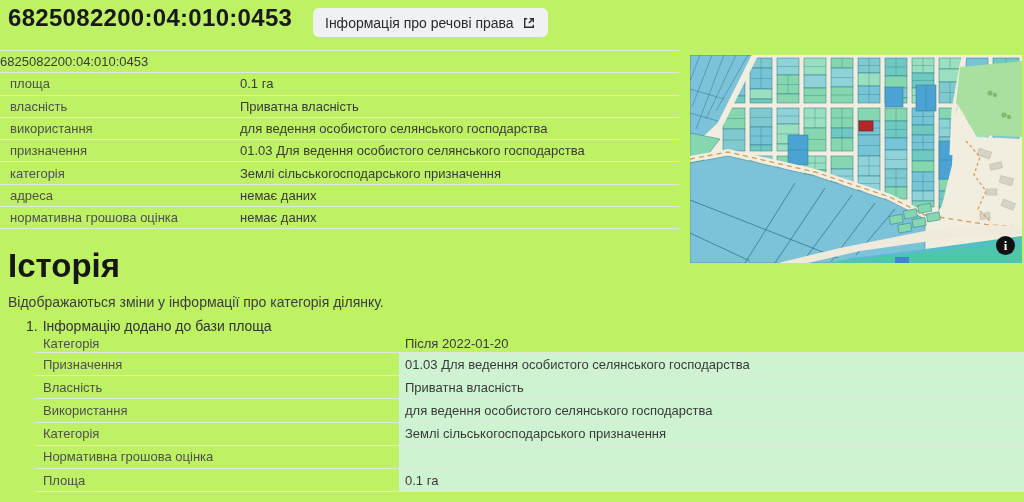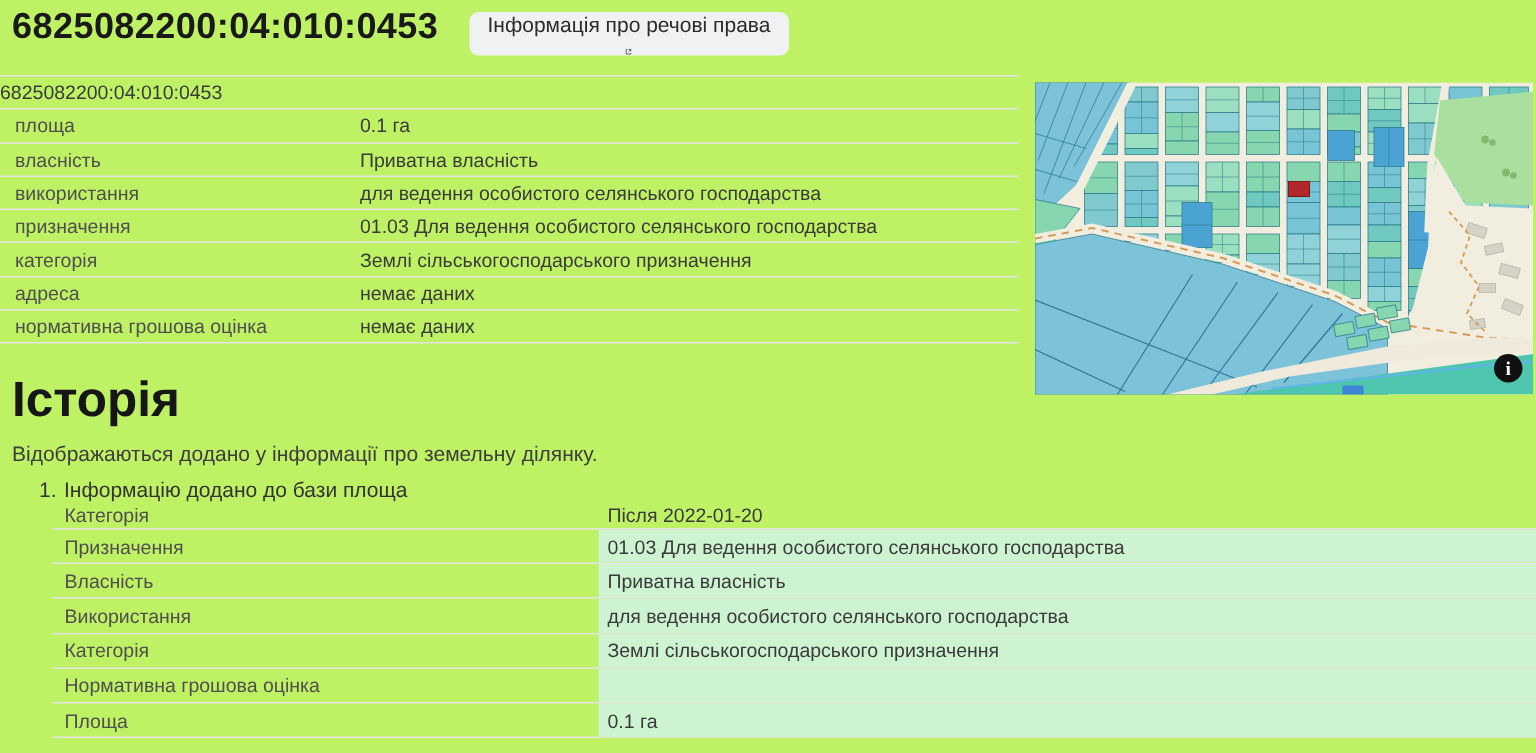--- a/index.html
+++ b/index.html
@@ -8,21 +8,21 @@
     --border:#e4e4e4;
   }
   html,body{margin:0;padding:0;background:#fff;}
   body{font-family:"Liberation Sans",sans-serif;color:#3c3c3c;}
   .page{position:relative;width:1024px;height:502px;background:#bef264;overflow:hidden;}
 
   
   .title{position:absolute;left:8px;top:4px;font-size:24px;font-weight:700;color:#191919;letter-spacing:.3px;}
   .rights-btn{position:absolute;left:313px;top:8px;height:29px;background:var(--btn-bg);
     border:none;border-radius:6px;padding:0 12px;display:flex;align-items:center;gap:8px;
-    font-family:"Liberation Sans",sans-serif;font-size:14px;color:#2b2b2b;cursor:pointer;flex-direction:column;}
+    font-family:"Liberation Sans",sans-serif;font-size:14px;color:#2b2b2b;cursor:pointer;}
   .rights-btn svg{display:block;}
 
   
   .details{position:absolute;left:0;top:50px;width:679px;border-top:1px solid var(--border);}
   .details .drow{display:flex;align-items:center;height:21.3px;border-bottom:1px solid var(--border);font-size:13px;}
   .details .dlabel{width:230px;padding-left:10px;color:#4f4f4f;flex:none;}
   .details .dvalue{flex:1;color:#3a3a3a;}
 
   
   .map{position:absolute;left:690px;top:55px;width:332px;height:208px;}
@@ -363,21 +363,21 @@
           <rect class="c-gp" x="222" y="165" width="13" height="8" stroke="#2c7a88" stroke-width="0.5" fill="#86d7b0"></rect>
           <rect class="c-gp" x="237" y="162" width="13" height="8" stroke="#2c7a88" stroke-width="0.5" fill="#86d7b0"></rect>
         </g>
         <rect x="205" y="202" width="14" height="6" fill="#3f84d6"></rect>
       </g>
     </svg>
     <div class="map-info">i</div>
   </div>
 
   <div class="history-heading">Історія</div>
-  <div class="history-desc">Відображаються додано у інформації про земельну ділянку.</div>
+  <div class="history-desc">Відображаються зміни у інформації про категорія ділянку.</div>
 
   <div class="history-item-title">
     <span class="idx">1.</span><span>Інформацію додано до бази площа</span>
   </div>
 
   <div class="history-table">
     <div class="hrow header">
       <div class="hlabel">Категорія</div>
       <div class="hvalue">Після 2022-01-20</div>
     </div>

